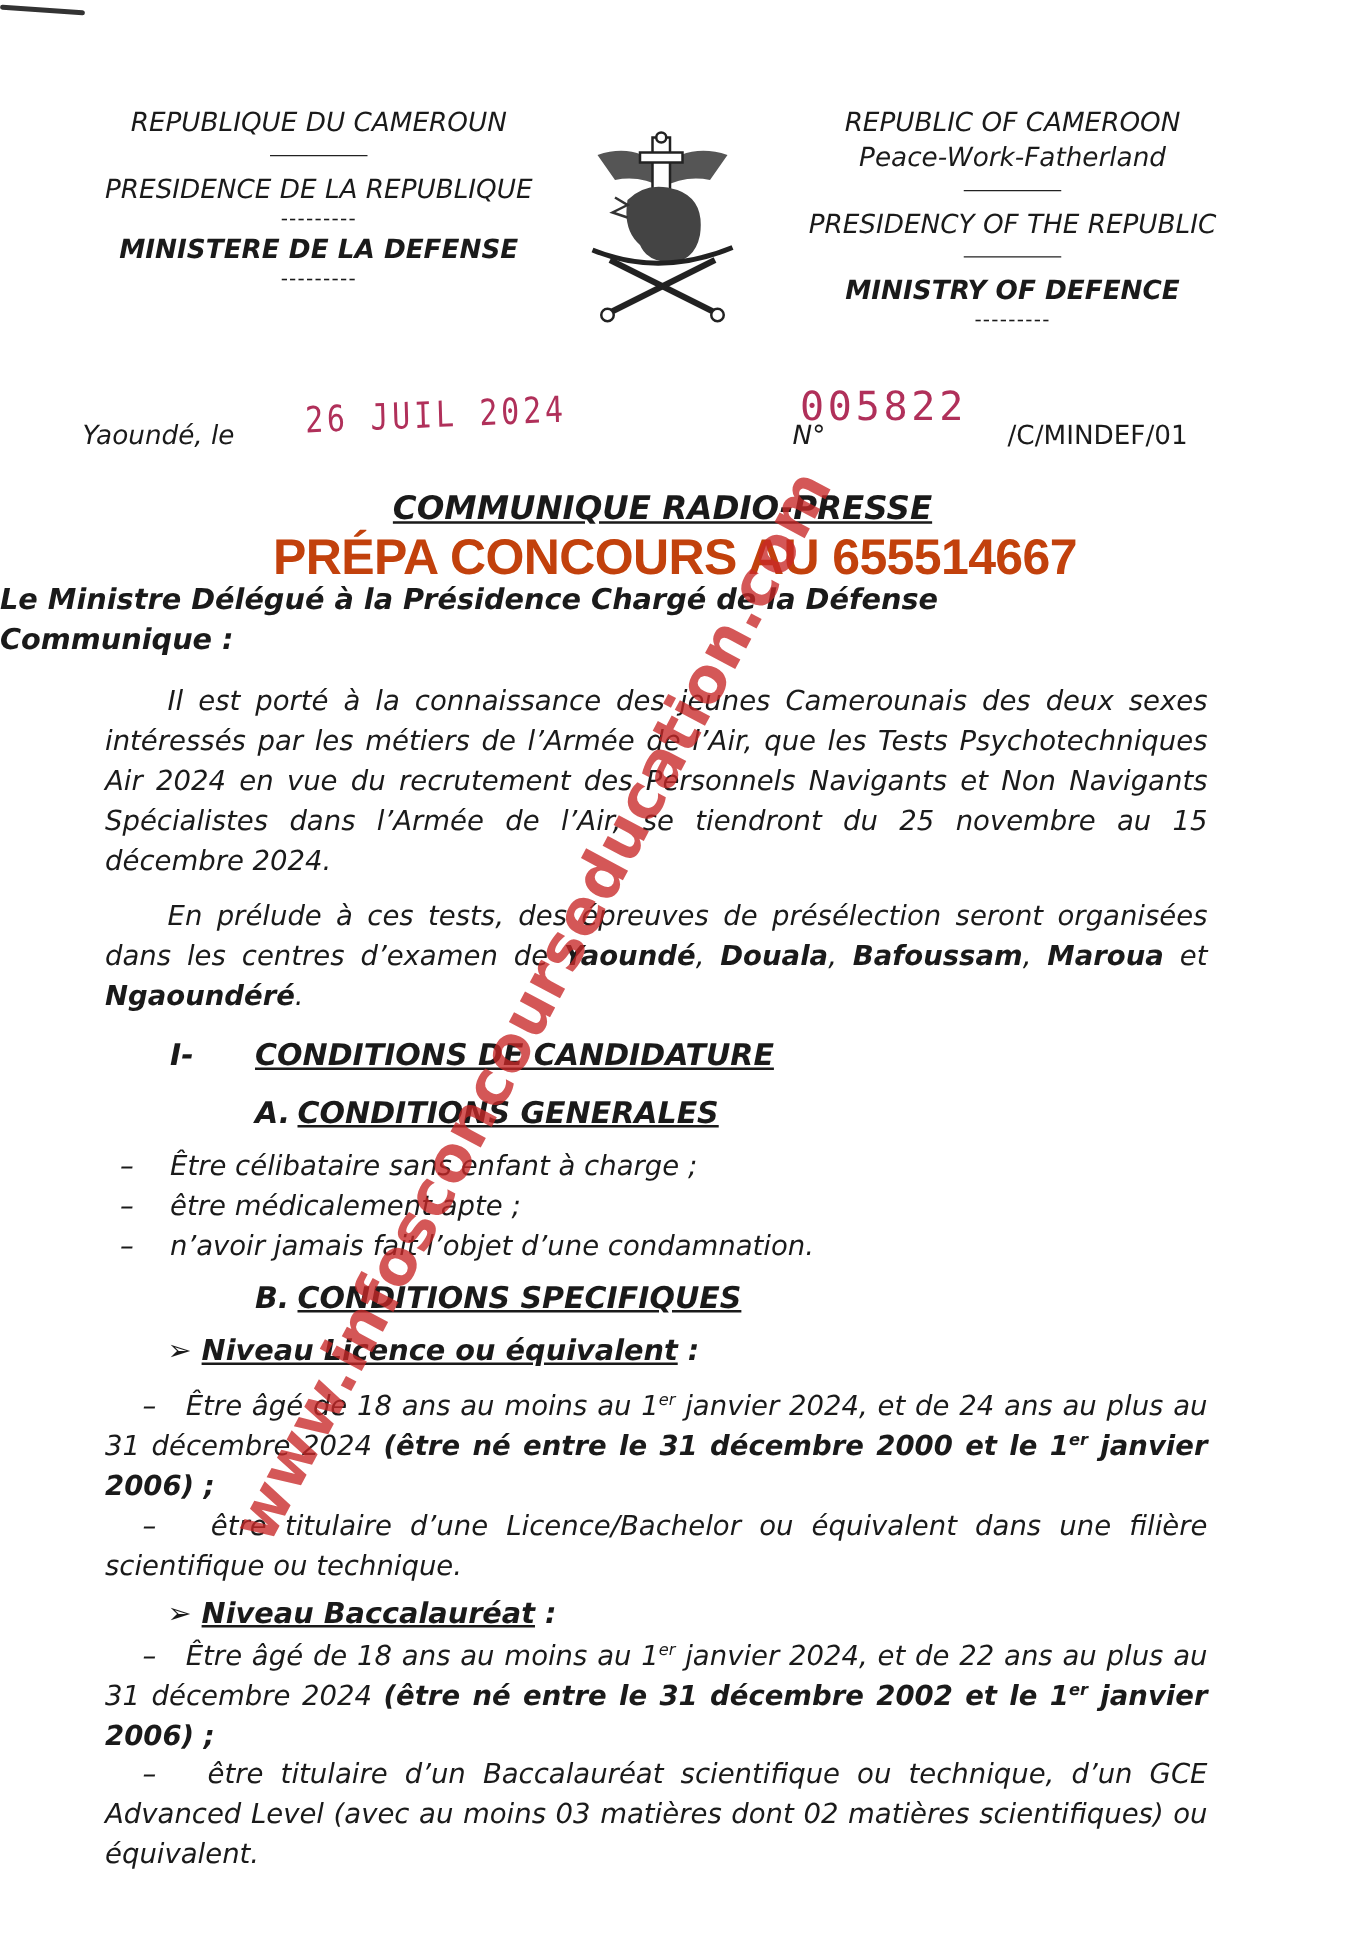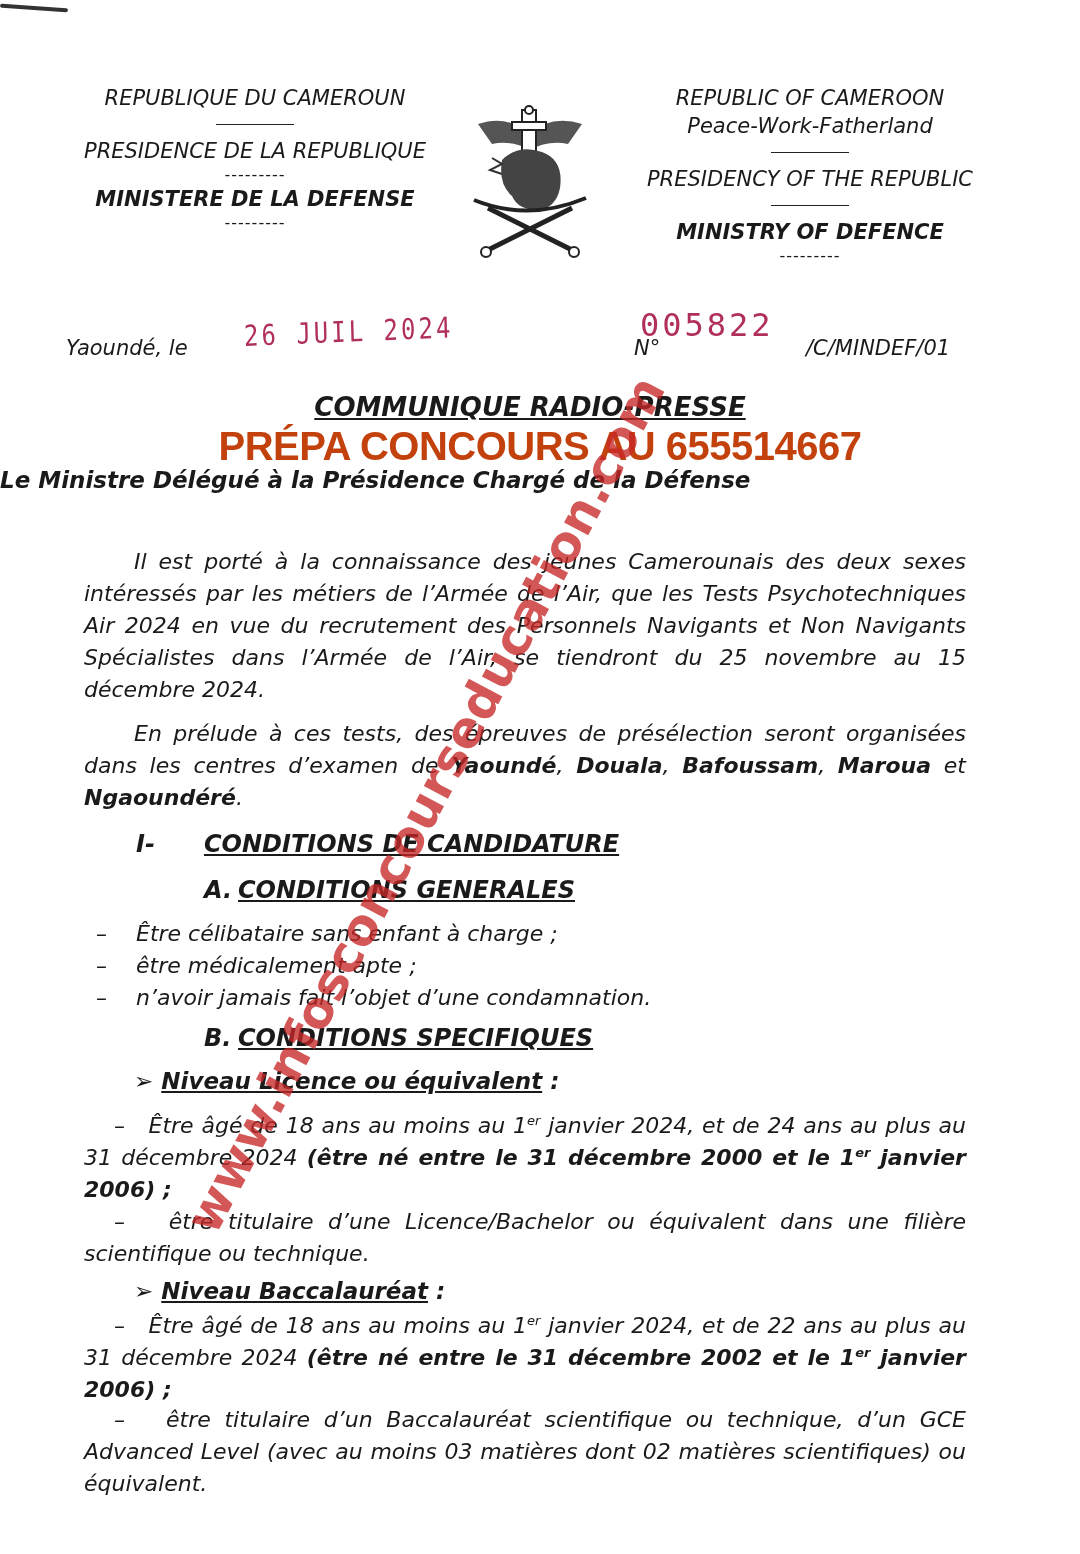--- a/index.html
+++ b/index.html
@@ -12,21 +12,21 @@
   .hdr.left { left:50px; width:410px; }
   .hdr.right { left:610px; width:400px; }
   .hdr .sep-line { display:block; width:78px; height:0; border-top:1.5px solid #222; margin:12px auto 12px auto; }
   .hdr .dash { display:block; font-style:normal; letter-spacing:1px; line-height:16px; font-size:16px; margin:2px 0; }
   .hdr .bold { font-weight:bold; }
   .emblem { position:absolute; left:468px; top:104px; width:124px; height:156px; }
   .dateline { position:absolute; top:336px; left:66px; font-style:italic; font-size:21px; }
   .stamp-date { position:absolute; top:318px; left:244px; font-family:"DejaVu Sans Mono", monospace; color:#b0305a; font-size:24px; letter-spacing:3px; transform:scaleY(1.2) rotate(-2deg); }
   .refno { position:absolute; top:336px; left:634px; font-style:italic; font-size:21px; }
   .stamp-no { position:absolute; top:306px; left:640px; font-family:"DejaVu Sans Mono", monospace; color:#b0305a; font-size:32px; letter-spacing:3px; }
-  .refsuffix { position:absolute; top:336px; left:806px; font-style:italic; font-size:21px; }
+  .refsuffix { position:absolute; top:336px; left:806px; font-size:21px; }
   .title { position:absolute; top:392px; left:0; width:1060px; text-align:center; font-weight:bold; font-style:italic; font-size:26px; text-decoration:underline; }
   .promo { position:absolute; top:424px; left:0; width:1080px; text-align:center; font-weight:bold; color:#c2410c; font-size:40px; letter-spacing:-0.5px; font-family:"Liberation Sans", sans-serif; }
   .subtitle { position:absolute; top:464px; left:0; width:1050px; text-align:left; font-weight:bold; font-style:italic; font-size:23px; line-height:32px; }
   .body { position:absolute; left:84px; width:882px; font-style:italic; font-size:22px; line-height:32px; text-align:justify; }
   .body p { margin:0; }
   .indent { text-indent:50px; }
   .b { font-weight:bold; }
   .u { text-decoration:underline; }
   .sec { position:absolute; font-weight:bold; font-style:italic; font-size:24px; }
   .bullets { position:absolute; left:96px; font-style:italic; font-size:22px; line-height:32px; }
@@ -77,20 +77,21 @@
 <div class="dateline">Yaoundé, le</div>
 <div class="stamp-date">26 JUIL 2024</div>
 <div class="refno">N°</div>
 <div class="stamp-no">005822</div>
 <div class="refsuffix">/C/MINDEF/01</div>
 
 <div class="title">COMMUNIQUE RADIO-PRESSE</div>
 <div class="promo">PRÉPA CONCOURS AU 655514667</div>
 <div class="subtitle">
   <div>Le Ministre Délégué à la Présidence Chargé de la Défense</div>
+  <div>Communique :</div>
 </div>
 
 <div class="body" style="top:546px;">
   <p class="indent">Il est porté à la connaissance des jeunes Camerounais des deux sexes intéressés par les métiers de l’Armée de l’Air, que les Tests Psychotechniques Air 2024 en vue du recrutement des Personnels Navigants et Non Navigants Spécialistes dans l’Armée de l’Air, se tiendront du 25 novembre au 15 décembre 2024.</p>
 </div>
 <div class="body" style="top:718px;">
   <p class="indent"><span>En prélude à ces tests, des épreuves de présélection seront organisées dans les centres d’examen de </span><span class="b">Yaoundé</span><span>, </span><span class="b">Douala</span><span>, </span><span class="b">Bafoussam</span><span>, </span><span class="b">Maroua</span><span> et </span><span class="b">Ngaoundéré</span><span>.</span></p>
 </div>
 
 <div class="sec" style="top:830px; left:136px;">I-</div>

